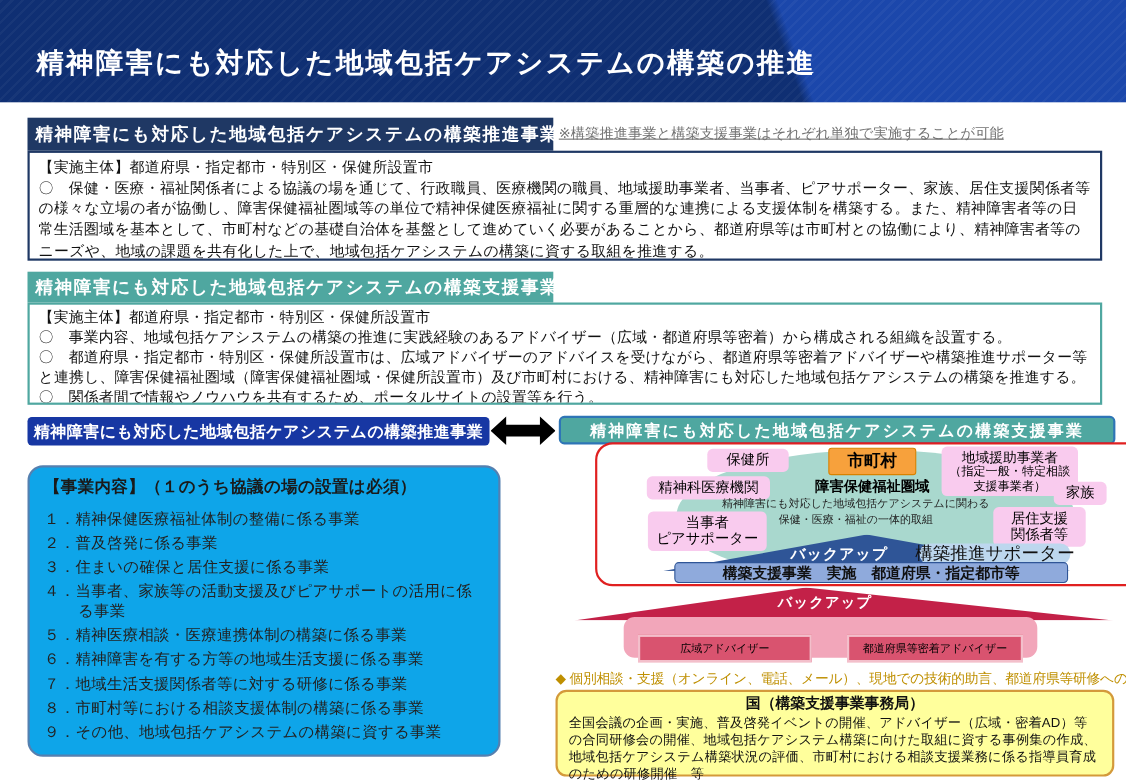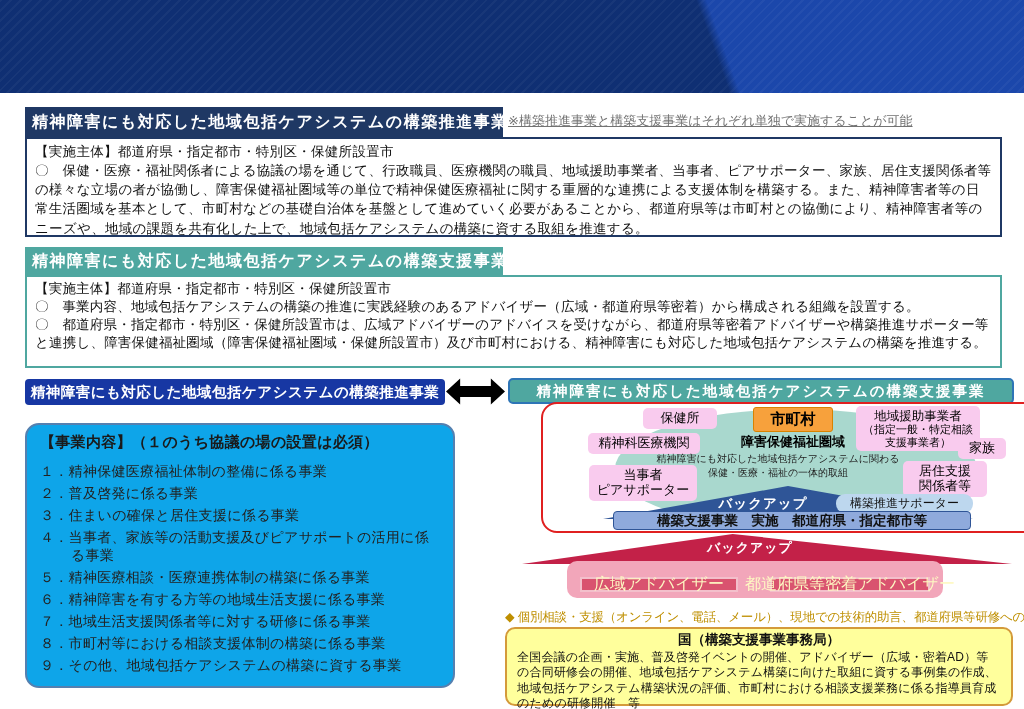--- a/index.html
+++ b/index.html
@@ -68,64 +68,66 @@
     display:flex; align-items:center; justify-content:center; }
   .ellipse-title { position:absolute; left:190px; top:29px; width:120px; text-align:center;
     font-size:13px; font-weight:bold; color:#000; white-space:nowrap; }
   .ellipse-sub { position:absolute; left:95px; top:48px; width:280px; text-align:center;
     font-size:10px; color:#222; white-space:pre-line; line-height:1.35; }
   .tri-blue { position:absolute; left:60px; top:82px; width:370px; height:33px; background:#2f5597;
     clip-path:polygon(50% 0, 100% 100%, 0 100%); }
   .backup1 { position:absolute; left:155px; top:91px; width:130px; text-align:center;
     color:#fff; font-weight:bold; font-size:13.5px; letter-spacing:1px; }
   .supporter { position:absolute; left:293px; top:90px; width:137px; height:19px;
-    background:#bdd7ee; border-radius:9px; font-size:12px; color:#111;
+    background:#bdd7ee; border-radius:9px; font-size:16px; color:#111;
     display:flex; align-items:center; justify-content:center; white-space:nowrap; }
   .bottom-bar { position:absolute; left:70px; top:107px; width:358px; height:19px;
     background:#8faadc; border:1.5px solid #2f5597; border-radius:4px; font-size:13.5px; font-weight:bold;
     color:#111; display:flex; align-items:center; justify-content:center; white-space:nowrap; }
 
   .tri-crimson { position:absolute; left:522px; top:534px; width:490px; height:30px; background:#c32148;
     clip-path:polygon(43% 0, 100% 100%, 0 100%); }
   .backup2 { position:absolute; left:695px; top:539px; width:110px; text-align:center;
     color:#fff; font-weight:bold; font-size:13px; letter-spacing:1px; }
   .advisor-box { position:absolute; left:567px; top:561px; width:376px; height:37px;
     background:#f2a6ba; border-radius:10px; }
   .advisor-title { text-align:center; font-size:13px; color:#111; margin-top:1px; white-space:nowrap; }
-  .adv-btn { position:absolute; top:16px; height:15px; background:#d9536f; border:2px solid #f3bfcb;
-    color:#fef9c3; font-size:16px; display:flex; align-items:center; justify-content:center; white-space:nowrap; }
+  .adv-btn { position:absolute; top:16px; height:25px; background:#d9536f; border:2px solid #f3bfcb;
+    color:#000000; font-size:10px; display:flex; align-items:center; justify-content:center; white-space:nowrap; }
   .adv-left  { left:13px;  width:158px; }
   .adv-right { left:203px; width:160px; }
 
   .gold-note { position:absolute; left:505px; top:609px; width:515px; font-size:12.5px;
     color:#bf8f00; white-space:nowrap; letter-spacing:-0.2px; }
   .yellow-box { position:absolute; left:505px; top:627px; width:508px; height:79px;
     background:#ffff9c; border:2px solid #d49a3a; border-radius:10px; padding:2px 10px; }
   .yb-title { text-align:center; font-size:13.5px; font-weight:bold; color:#111; margin-bottom:1px; white-space:nowrap; }
   .yb-body { font-size:12px; line-height:1.28; color:#111; letter-spacing:0.2px; }
 </style>
 </head>
 <body>
 
 <div class="page">
 
   <div class="top-banner"></div>
+  <div class="top-title">精神障害にも対応した地域包括ケアシステムの構築の推進</div>
 
   <div class="s1-header">精神障害にも対応した地域包括ケアシステムの構築推進事業</div>
   <div class="s1-note">※構築推進事業と構築支援事業はそれぞれ単独で実施することが可能</div>
   <div class="s1-body">
     <div>【実施主体】都道府県・指定都市・特別区・保健所設置市</div>
     <div>〇　保健・医療・福祉関係者による協議の場を通じて、行政職員、医療機関の職員、地域援助事業者、当事者、ピアサポーター、家族、居住支援関係者等の様々な立場の者が協働し、障害保健福祉圏域等の単位で精神保健医療福祉に関する重層的な連携による支援体制を構築する。また、精神障害者等の日常生活圏域を基本として、市町村などの基礎自治体を基盤として進めていく必要があることから、都道府県等は市町村との協働により、精神障害者等のニーズや、地域の課題を共有化した上で、地域包括ケアシステムの構築に資する取組を推進する。</div>
   </div>
 
   <div class="s2-header">精神障害にも対応した地域包括ケアシステムの構築支援事業</div>
   <div class="s2-body">
     <div>【実施主体】都道府県・指定都市・特別区・保健所設置市</div>
     <div>〇　事業内容、地域包括ケアシステムの構築の推進に実践経験のあるアドバイザー（広域・都道府県等密着）から構成される組織を設置する。</div>
     <div>〇　都道府県・指定都市・特別区・保健所設置市は、広域アドバイザーのアドバイスを受けながら、都道府県等密着アドバイザーや構築推進サポーター等と連携し、障害保健福祉圏域（障害保健福祉圏域・保健所設置市）及び市町村における、精神障害にも対応した地域包括ケアシステムの構築を推進する。</div>
+    <div>〇　関係者間で情報やノウハウを共有するため、ポータルサイトの設置等を行う。</div>
   </div>
 
   <div class="lp-header">精神障害にも対応した地域包括ケアシステムの構築推進事業</div>
   <div class="double-arrow"></div>
   <div class="lp-box">
     <div class="lp-title">【事業内容】（１のうち協議の場の設置は必須）</div>
     <div class="lp-item">１．精神保健医療福祉体制の整備に係る事業</div>
     <div class="lp-item">２．普及啓発に係る事業</div>
     <div class="lp-item">３．住まいの確保と居住支援に係る事業</div>
     <div class="lp-item">４．当事者、家族等の活動支援及びピアサポートの活用に係る事業</div>

